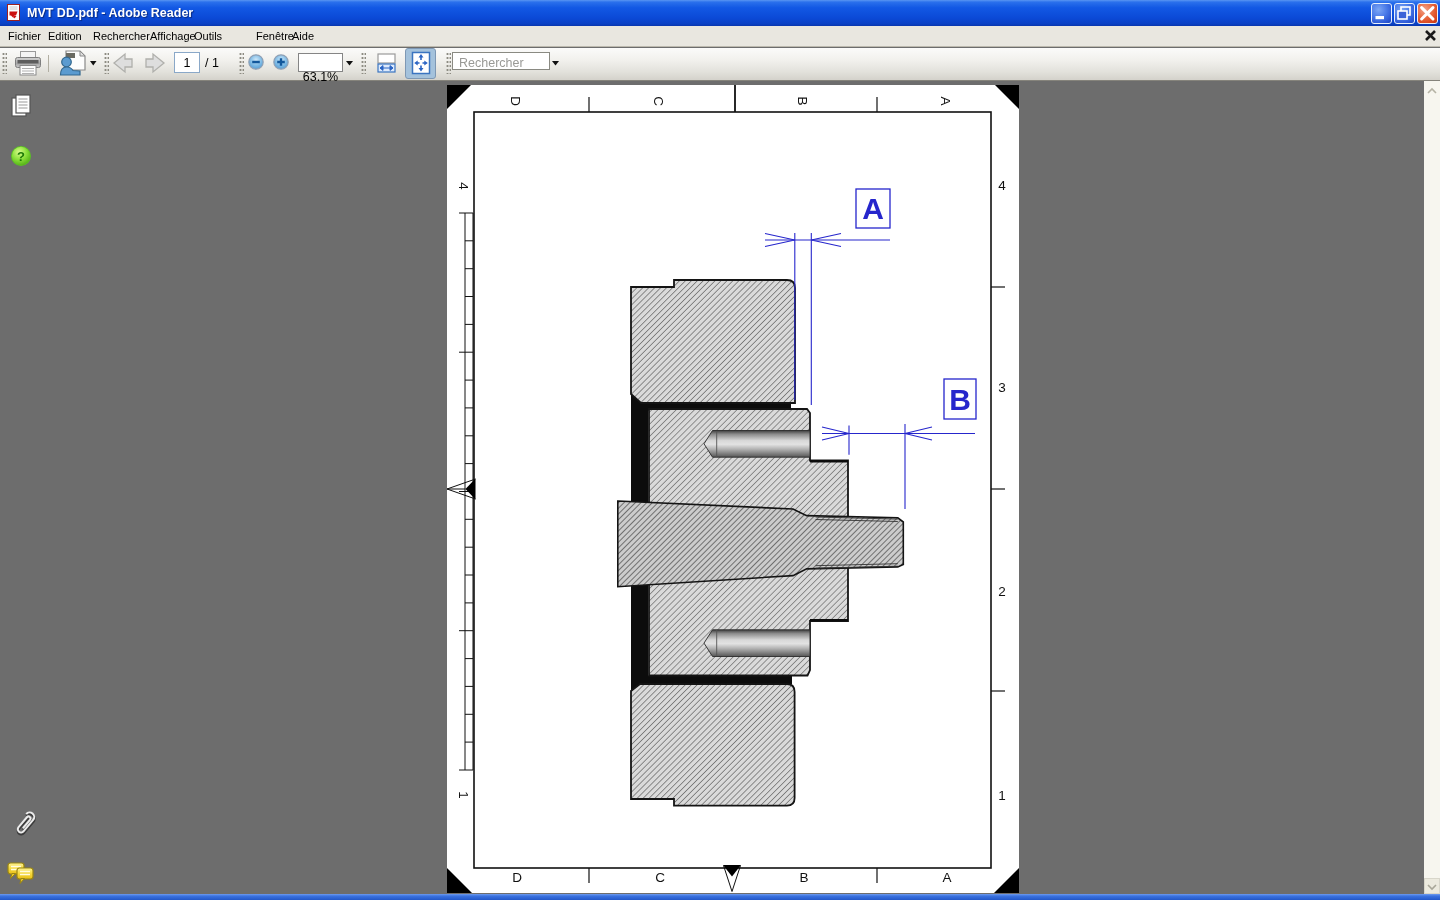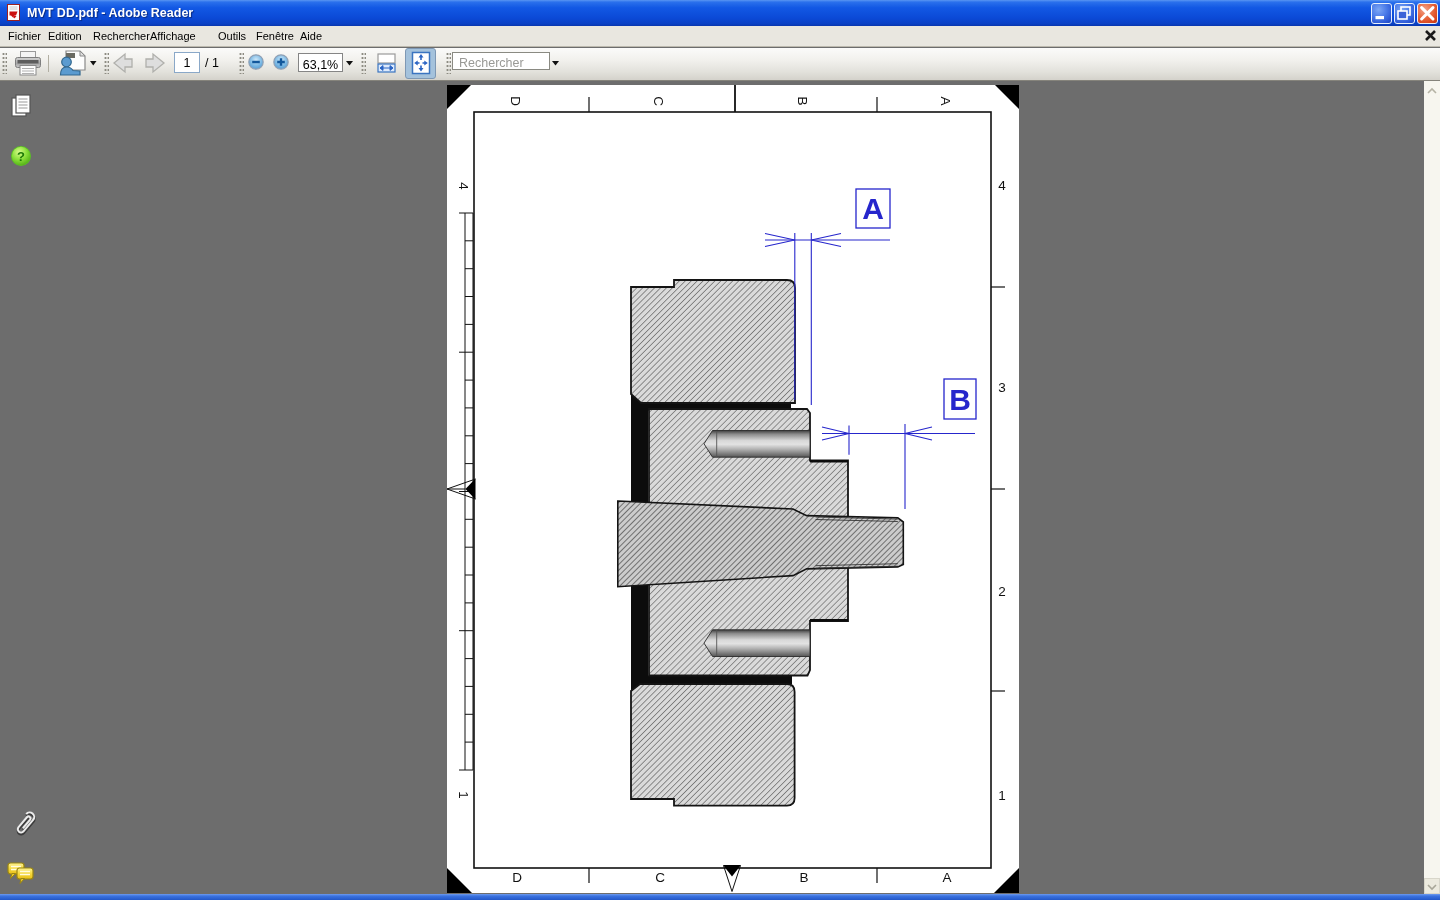--- a/index.html
+++ b/index.html
@@ -57,23 +57,23 @@
           <path d="M3.6,3.6 L15,15 M15,3.6 L3.6,15" stroke="#fff" stroke-width="3" stroke-linecap="round"></path>
         </svg>
     </div>
   </div>
 
   <div id="menubar">
     <span class="menu" style="left:8px">Fichier</span>
     <span class="menu" style="left:48px">Edition</span>
     <span class="menu" style="left:93px">Rechercher</span>
     <span class="menu" style="left:150px">Affichage</span>
-    <span class="menu" style="left:218px">Outils</span>
+    <span class="menu" style="left:194px">Outils</span>
     <span class="menu" style="left:256px">Fenêtre</span>
-    <span class="menu" style="left:300px">Aide</span>
+    <span class="menu" style="left:292px">Aide</span>
     <svg class="abs" style="left:1424px;top:3px" width="13" height="13">
       <path d="M2,2 L11,11 M11,2 L2,11" stroke="#1a1a1a" stroke-width="2.6"></path>
     </svg>
   </div>
 
   <div id="toolbar"></div>
   <div class="grip" style="left:2px"></div>
   <div class="grip" style="left:104px"></div>
   <div class="grip" style="left:239px"></div>
   <div class="grip" style="left:361px"></div>
@@ -121,21 +121,21 @@
           <stop offset="1" stop-color="#4a92cc"></stop>
     </radialGradient>
       </defs>
     <circle cx="8" cy="8" r="7.2" fill="url(#zg)" stroke="#90a0b4" stroke-width="1.2"></circle>
     <path d="M4.2,8 h7.6" stroke="#12589c" stroke-width="2.4"></path>
   </svg>
   <svg class="abs" style="left:273px;top:54px" width="16" height="16">
     <circle cx="8" cy="8" r="7.2" fill="url(#zg)" stroke="#90a0b4" stroke-width="1.2"></circle>
     <path d="M4.2,8 h7.6 M8,4.2 v7.6" stroke="#12589c" stroke-width="2.4"></path>
   </svg>
-  <div class="abs" style="left:298px;top:53px;width:45px;height:19px;background:#fff;border:1px solid #858585;font-size:12.5px;text-align:center;padding-top:4px">63,1%</div>
+  <div class="abs" style="left:298px;top:53px;width:45px;height:19px;background:#fff;border:1px solid #858585;font-size:12.5px;text-align:center;padding-top:16px">63,1%</div>
   <svg class="abs" style="left:346px;top:61px" width="8" height="5">
       <path d="M0,0 h7 l-3.5,4.5 z" fill="#111"></path>
     </svg>
 
   <svg class="abs" style="left:377px;top:53px" width="20" height="20">
     <rect x="1" y="1" width="17" height="9" fill="#fff" stroke="#9a9a9a" stroke-width="1.2"></rect>
     <rect x="1" y="11" width="17" height="8" fill="#ddeafc" stroke="#3a74c0" stroke-width="1.2"></rect>
     <path d="M3,15 l3,-2.4 v4.8 z M16,15 l-3,-2.4 v4.8 z M5,15 h9" fill="#2a64c4" stroke="#2a64c4" stroke-width="1"></path>
   </svg>
 

